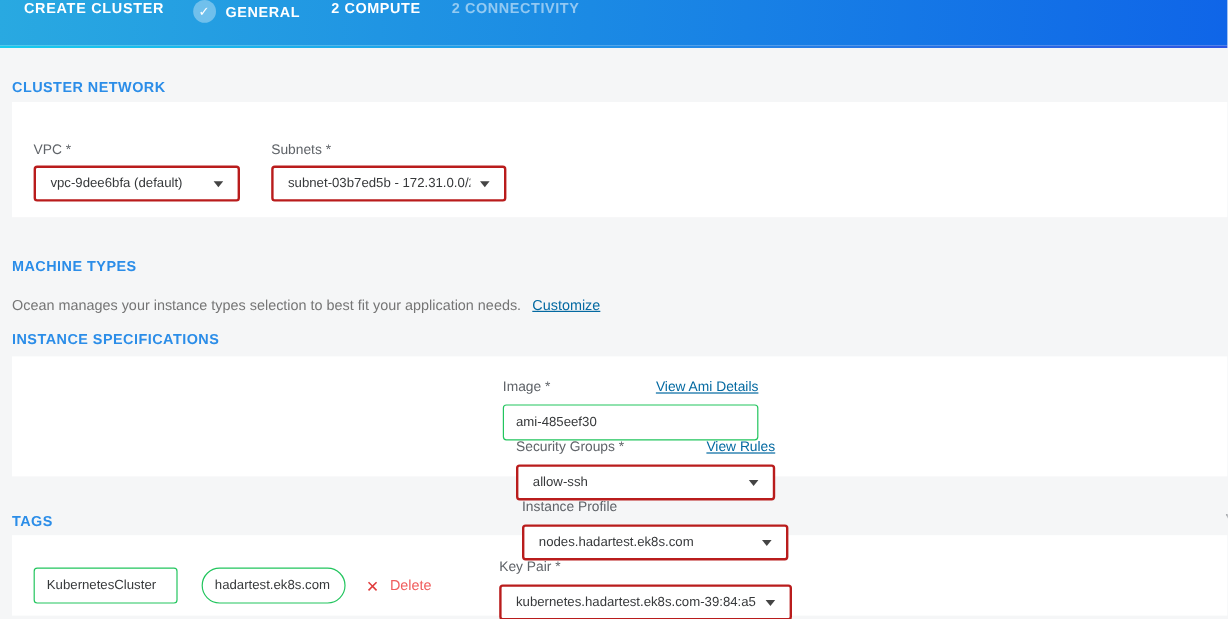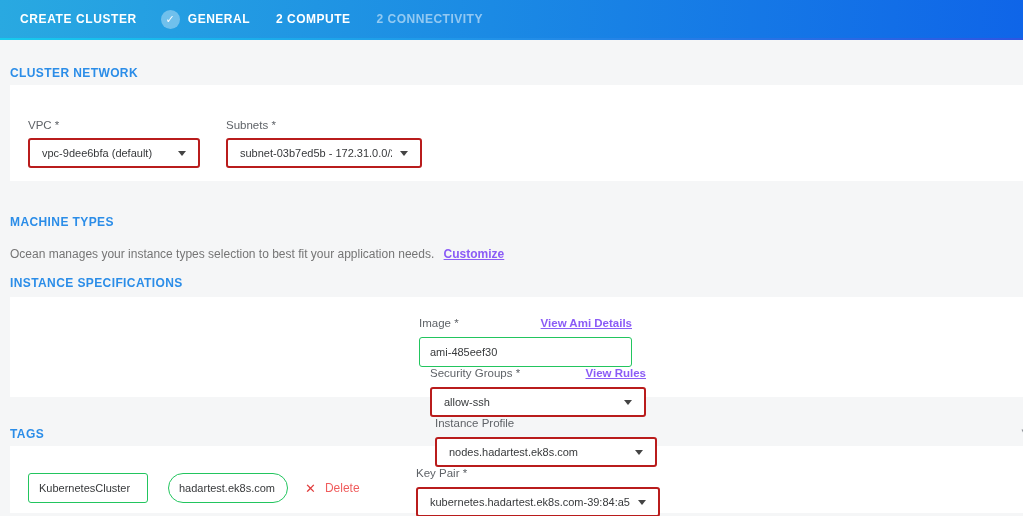--- a/index.html
+++ b/index.html
@@ -7,21 +7,21 @@
   body {
     font-family:"Liberation Sans","DejaVu Sans",sans-serif;
     background:#f5f6f7;
     overflow:hidden;
     position:relative;
   }
   
   .topbar {
     height:38px;
     background:linear-gradient(93deg,#29a9e1 0%,#1b8ae4 48%,#0f65e8 100%);
-    display:flex; align-items:center;
+    display:flex; align-items:flex-start;
     padding:0 20px;
   }
   .topbar-edge {
     height:2px;
     background:linear-gradient(90deg,#17cbee 0%,#2d55e2 100%);
   }
   .brand {
     color:#fff; font-size:12px; font-weight:bold; letter-spacing:.6px;
     margin-right:24px; white-space:nowrap;
   }
@@ -62,21 +62,21 @@
   .field-label {
     display:block; color:#5f6368; font-size:11.5px; line-height:12px; margin-bottom:7px;
     white-space:nowrap;
   }
   .label-row {
     display:flex; justify-content:space-between; align-items:baseline;
     margin-bottom:8px;
   }
   .label-row .field-label { margin-bottom:0; }
   .inline-link {
-    color:#8b5cf6; font-size:11.5px; font-weight:bold; text-decoration:underline;
+    color:#0369a1; font-size:11.5px; font-weight:normal; text-decoration:underline;
     cursor:pointer; white-space:nowrap;
   }
   .select {
     height:30px; background:#fff;
     border:2px solid #b91c1c; border-radius:3px;
     display:flex; align-items:center; justify-content:space-between;
     padding:0 12px; cursor:pointer;
   }
   .select-value {
     font-size:11px; color:#37393b; white-space:nowrap; overflow:hidden;

